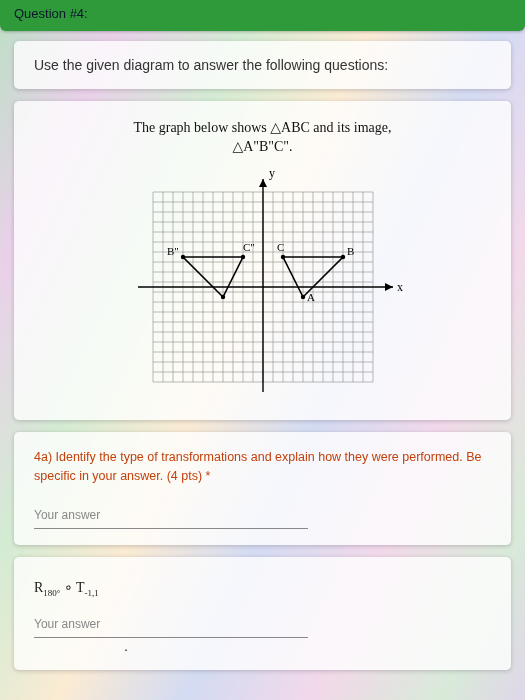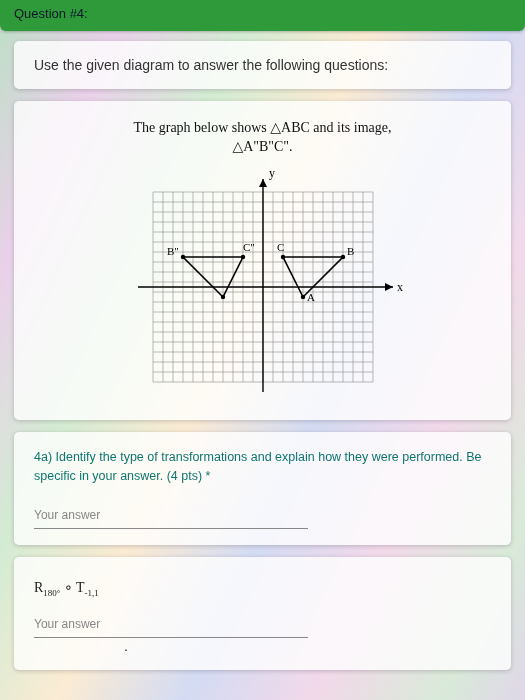--- a/index.html
+++ b/index.html
@@ -43,21 +43,21 @@
     margin-bottom: 2px;
   }
   .title-sub {
     font-family: Georgia, 'Times New Roman', serif;
     font-size: 14px;
     color: #111;
     margin-bottom: 10px;
   }
   .graph-wrap { display: flex; justify-content: center; }
   svg.graph { display: block; }
-  .q-prompt { font-size: 12.5px; color: #0f766e; line-height: 1.5; margin-bottom: 18px; }
+  .q-prompt { font-size: 12.5px; color: #c2410c; line-height: 1.5; margin-bottom: 18px; }
   .answer-field {
     border: none;
     border-bottom: 1px solid #888;
     background: transparent;
     width: 60%;
     font-size: 12px;
     color: #b91c1c;
     padding: 4px 0 6px 0;
     outline: none;
   }

